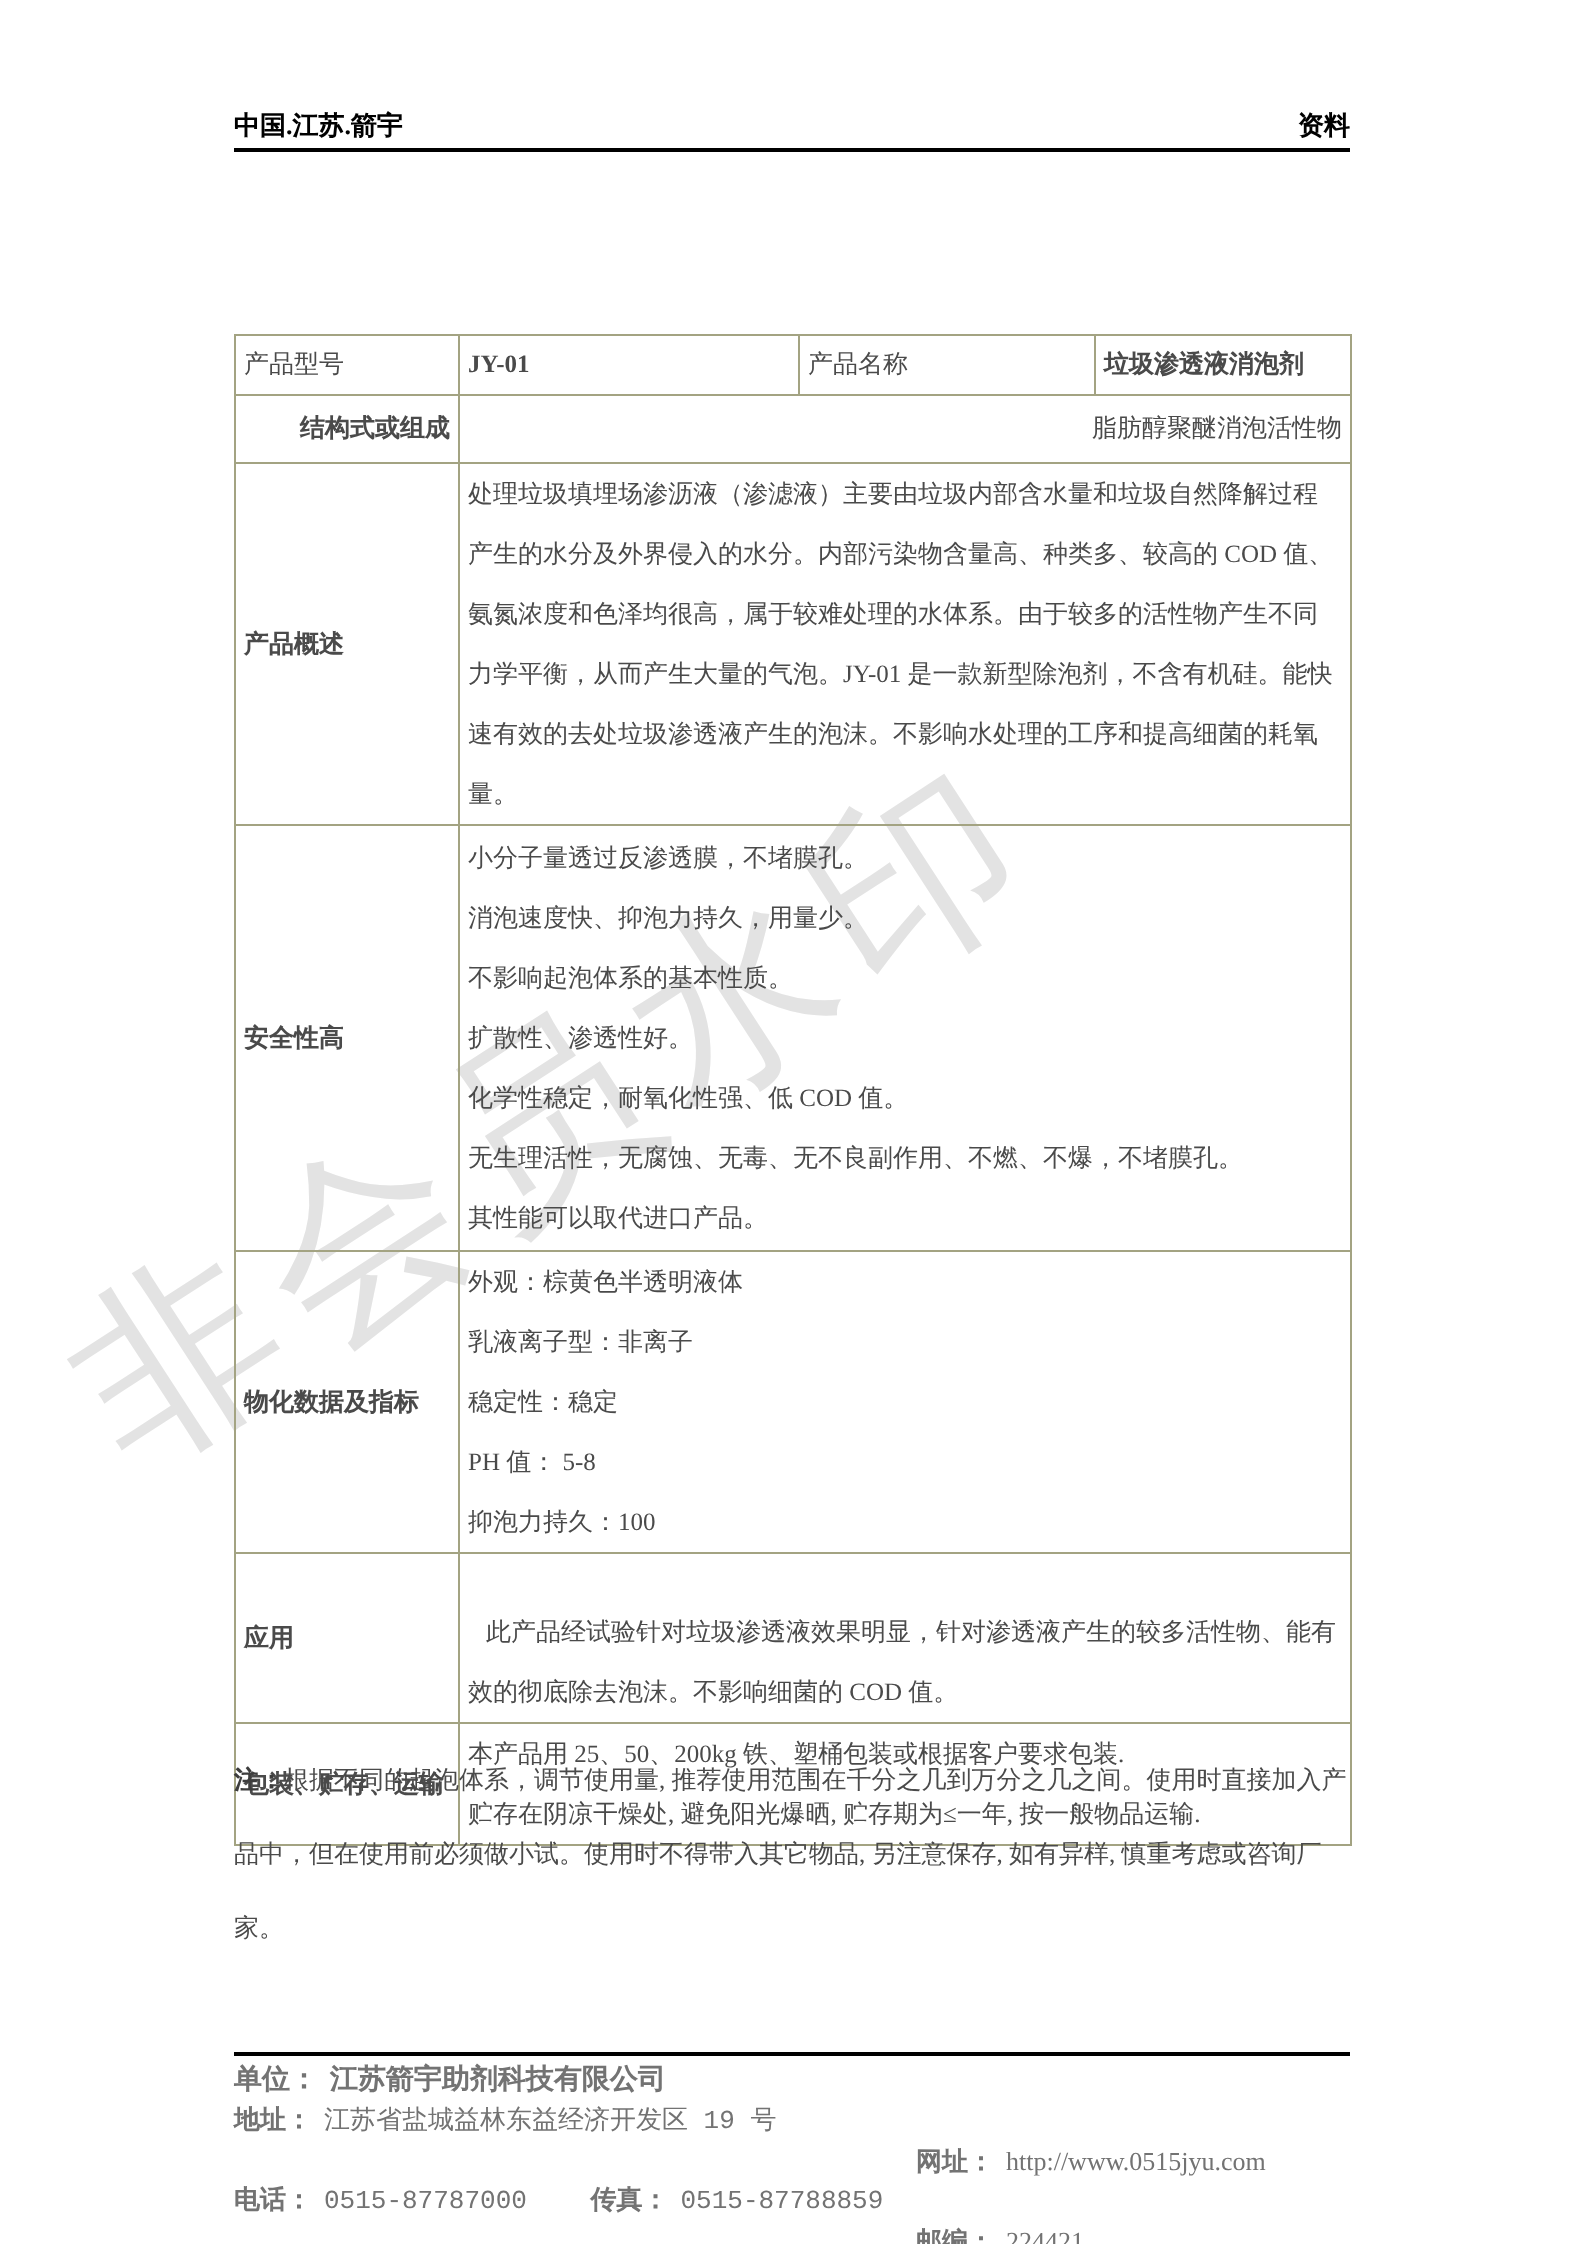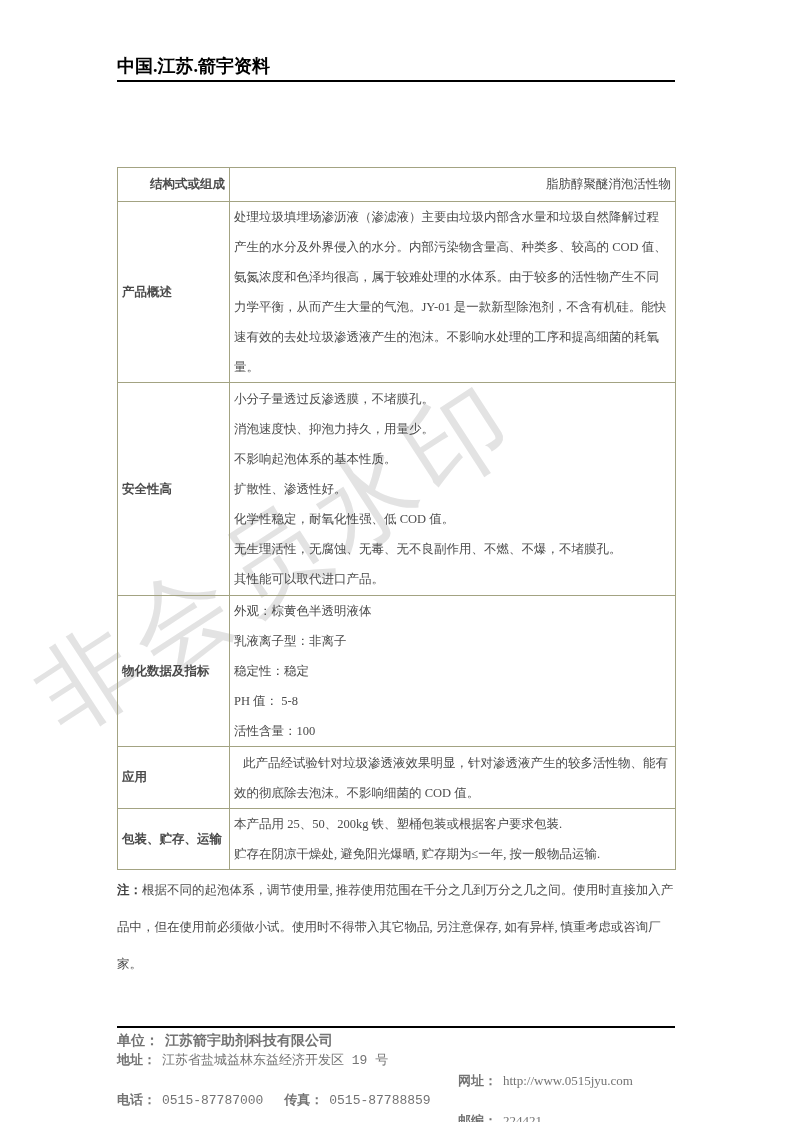--- a/index.html
+++ b/index.html
@@ -13,22 +13,22 @@
   body{
     width:793px;height:1122px;position:relative;overflow:hidden;
     font-family:"Liberation Serif","DejaVu Serif",serif;
     color:var(--text);
   }
   .page{position:absolute;left:117px;top:0;width:558px;height:1122px;}
 
   
   .header{
     position:absolute;top:54px;left:0;right:0;
-    display:flex;justify-content:flex-start;align-items:flex-end;
-    font-size:18px;font-weight:bold;color:#000;
+    display:flex;justify-content:space-between;align-items:flex-end;
+    font-size:13px;font-weight:bold;color:#000;
     border-bottom:2px solid var(--line);
     padding-bottom:2px;
   }
 
   
   .watermark{
     position:absolute;left:278px;top:558px;
     transform:translate(-50%,-50%) rotate(-33deg);
     font-size:100px;letter-spacing:10px;white-space:nowrap;
     color:var(--watermark);
@@ -55,21 +55,21 @@
   .bold{font-weight:bold;}
   tr.r1 td{height:30px;}
   tr.r2 td{height:34px;}
   tr.r3 td{height:151px;}
   tr.r4 td{height:213px;}
   tr.r5 td{height:150px;}
   tr.r6 td{height:62px;}
   tr.r7 td{height:61px;}
   .cellline{line-height:30px;}
   .para{line-height:30px;}
-  .indent{text-indent:9px;}
+  .indent{text-indent:9px;margin-top:24px;}
 
   
   .note{
     position:absolute;top:872px;left:0;width:558px;
     font-size:12.5px;line-height:37px;color:var(--text);
     z-index:1;
   }
   .note b{color:#3d3d3d;}
 
   
@@ -99,20 +99,26 @@
   </div>
 
   <table class="spec">
     <colgroup>
       <col style="width:112px">
         <col style="width:170px">
         <col style="width:148px">
         <col style="width:128px">
     </colgroup>
     <tbody>
+      <tr class="r1">
+        <td class="lbl-plain">产品型号</td>
+        <td class="bold">JY-01</td>
+        <td>产品名称</td>
+        <td class="bold">垃圾渗透液消泡剂</td>
+      </tr>
       <tr class="r2">
         <td class="lbl center">结构式或组成</td>
         <td class="center" colspan="3">脂肪醇聚醚消泡活性物</td>
       </tr>
       <tr class="r3">
         <td class="lbl">产品概述</td>
         <td colspan="3">
           <div class="para">处理垃圾填埋场渗沥液（渗滤液）主要由垃圾内部含水量和垃圾自然降解过程产生的水分及外界侵入的水分。内部污染物含量高、种类多、较高的 COD 值、氨氮浓度和色泽均很高，属于较难处理的水体系。由于较多的活性物产生不同力学平衡，从而产生大量的气泡。JY-01 是一款新型除泡剂，不含有机硅。能快速有效的去处垃圾渗透液产生的泡沫。不影响水处理的工序和提高细菌的耗氧量。</div>
         </td>
       </tr>
@@ -128,21 +134,21 @@
           <div class="cellline">其性能可以取代进口产品。</div>
         </td>
       </tr>
       <tr class="r5">
         <td class="lbl">物化数据及指标</td>
         <td colspan="3">
           <div class="cellline">外观：棕黄色半透明液体</div>
           <div class="cellline">乳液离子型：非离子</div>
           <div class="cellline">稳定性：稳定</div>
           <div class="cellline">PH 值： 5-8</div>
-          <div class="cellline">活性含量：100</div>
+          <div class="cellline">抑泡力持久：100</div>
         </td>
       </tr>
       <tr class="r6">
         <td class="lbl">应用</td>
         <td colspan="3">
           <div class="para indent">此产品经试验针对垃圾渗透液效果明显，针对渗透液产生的较多活性物、能有效的彻底除去泡沫。不影响细菌的 COD 值。</div>
         </td>
       </tr>
       <tr class="r7">
         <td class="lbl">包装、贮存、运输</td>
@@ -165,21 +171,21 @@
       <div class="fleft">
         <span class="flabel">地址：</span><span>江苏省盐城益林东益经济开发区 19 号</span>
       </div>
       <div class="fright">
         <span class="flabel">网址：</span><span>http://www.0515jyu.com</span>
       </div>
     </div>
     <div class="frow">
       <div class="fleft">
         <span class="flabel">电话：</span><span>0515-87787000</span>
-        <span class="flabel" style="margin-left:13px;">传真：</span><span>0515-87788859</span>
+        <span class="flabel" style="margin-left:24px;">传真：</span><span>0515-87788859</span>
       </div>
       <div class="fright">
         <span class="flabel">邮编：</span><span>224421</span>
       </div>
     </div>
   </div>
 
 </div>
 
 </body></html>

